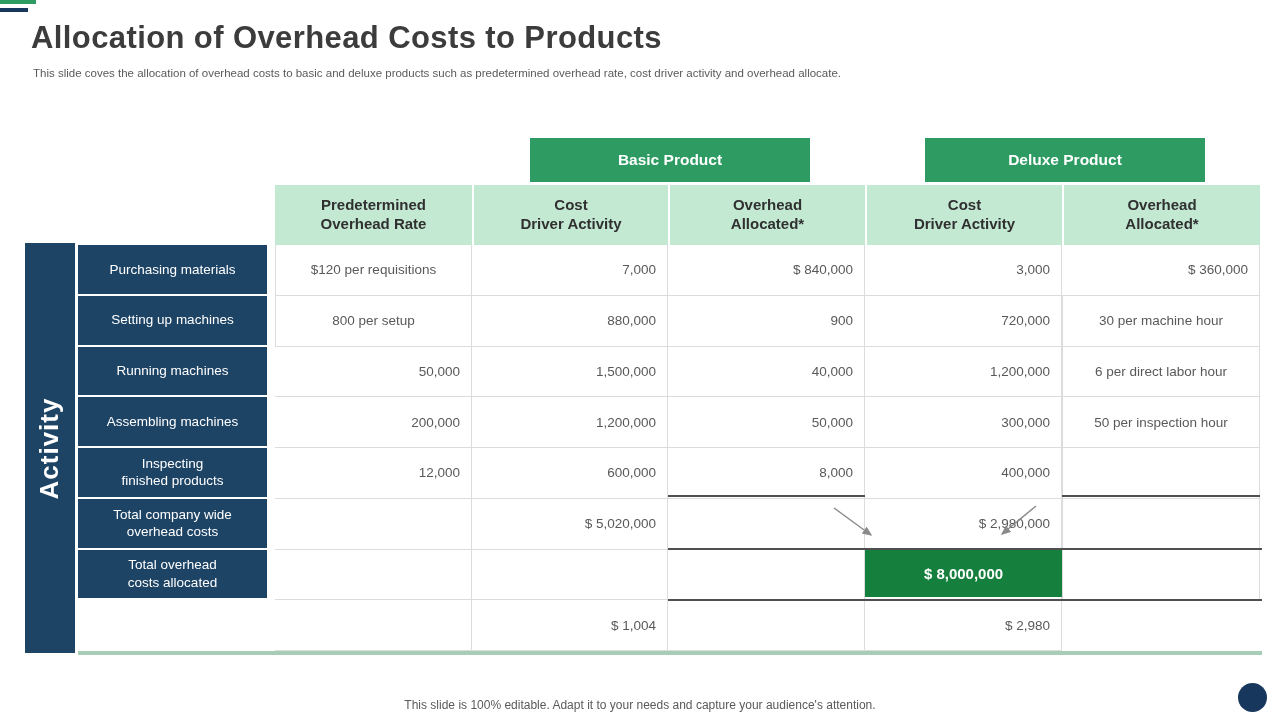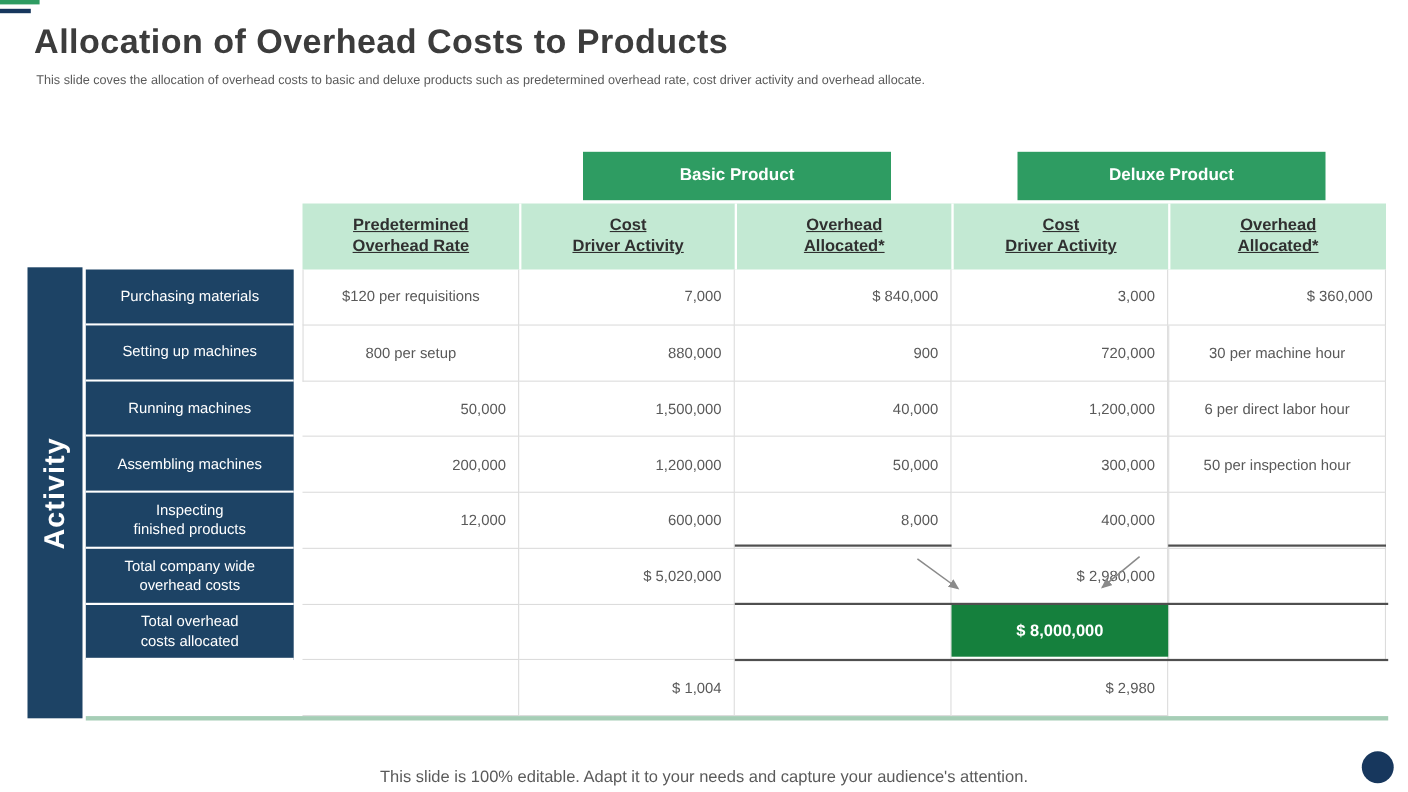--- a/index.html
+++ b/index.html
@@ -23,21 +23,21 @@
   .tab-basic  { left:530px; }
   .tab-deluxe { left:925px; }
 
   .colheads {
     position:absolute; left:275px; top:185px; width:985px; height:60px;
     display:grid; grid-template-columns:197px 196px 197px 197px 198px;
   }
   .hcell {
     background:#c3e9d3; color:#303030; font-size:15px; font-weight:bold;
     display:flex; align-items:center; justify-content:center; text-align:center;
-    white-space:pre-line; line-height:1.25;text-decoration:underline;
+    white-space:pre-line; line-height:1.25;
   }
   .hcell + .hcell { border-left:2px solid #ffffff; }
 
   .activity {
     position:absolute; left:25px; top:243px; width:50px; height:410px; background:#1d4365;
     display:flex; align-items:center; justify-content:center;
   }
   .activity-text {
     transform:rotate(-90deg); color:#ffffff; font-size:26px; font-weight:bold; letter-spacing:1px;
   }
@@ -72,21 +72,21 @@
   .dl-4 { left:668px;  top:599px; width:594px; }
 
   .total-box {
     position:absolute; left:865px; top:550px; width:197px; height:47px; background:#15803d;
     color:#ffffff; font-size:15px; font-weight:bold; z-index:4;
     display:flex; align-items:center; justify-content:center;
   }
   .arrows { position:absolute; left:818px; top:498px; z-index:5; }
   .table-underline { position:absolute; left:78px; top:651px; width:1184px; height:4px; background:#a6ceb6; }
 
-  .footer { position:absolute; left:0; top:698px; width:100%; text-align:center; font-size:15px; color:#5a5a5a; }
+  .footer { position:absolute; left:0; top:698px; width:100%; text-align:center; font-size:12px; color:#5a5a5a; }
   .nav-dot { position:absolute; left:1238px; top:683px; width:29px; height:29px; border-radius:50%; background:#17375d; }
 </style>
 </head>
 <body>
 
 <div class="slide">
 
   <div class="bar-green"></div>
   <div class="bar-navy"></div>
 

